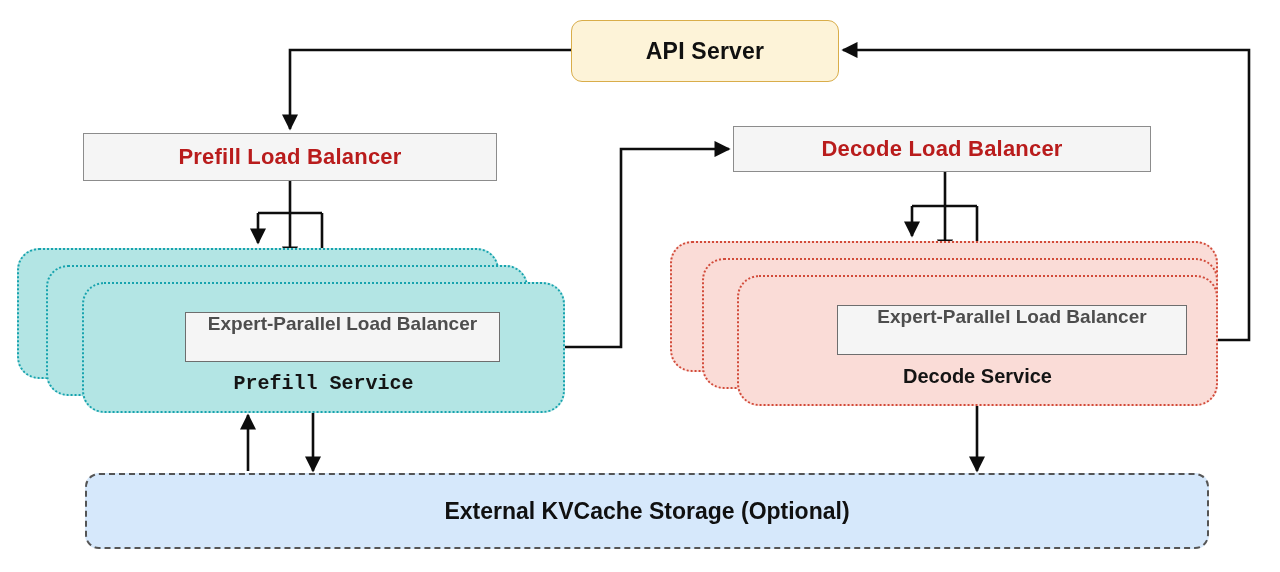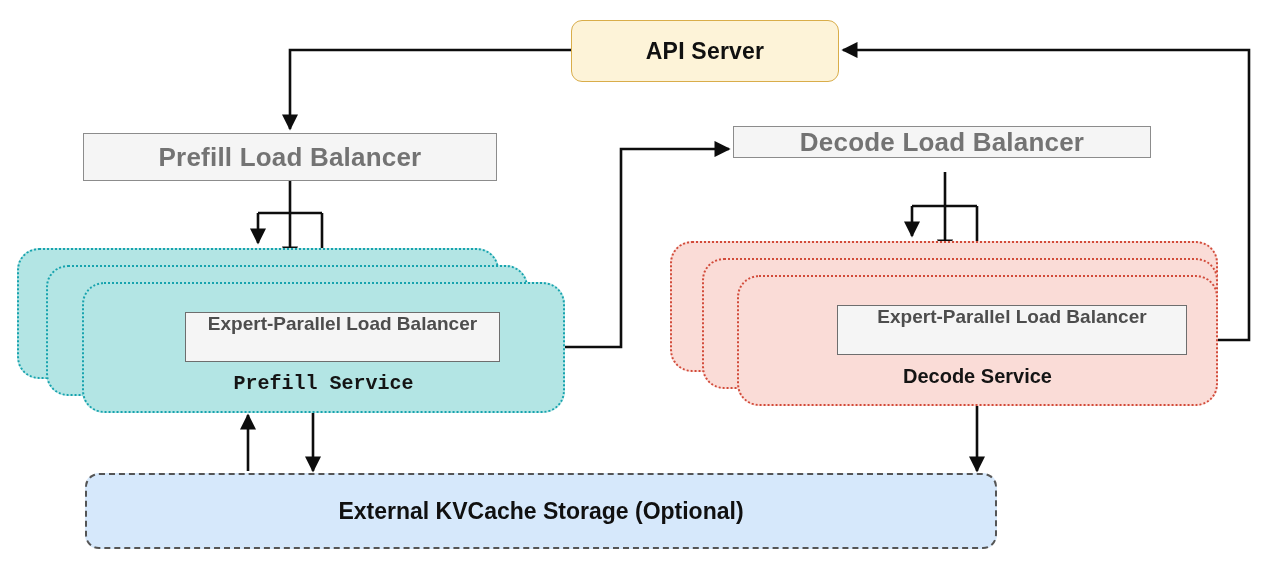--- a/index.html
+++ b/index.html
@@ -50,36 +50,36 @@
     font-size: 23px;
     font-weight: bold;
     color: #101010;
     letter-spacing: .2px;
   }
 
   
   .lb {
     background: #f5f5f5;
     border: 1.6px solid #8c8c8c;
-    font-size: 26px;
-    font-weight: bold;
-    color: #737373;
+    font-size: 22px;
+    font-weight: bold;
+    color: #b91c1c;
     letter-spacing: .2px;
   }
   .prefill-lb {
     left: 83px;
     top: 133px;
     width: 414px;
     height: 48px;
   }
   .decode-lb {
     left: 733px;
     top: 126px;
     width: 418px;
-    height: 32px;
+    height: 46px;
   }
 
   
   .stack {
     position: absolute;
   }
   .card {
     position: absolute;
     box-sizing: border-box;
     border-radius: 22px;
@@ -134,21 +134,21 @@
     font-weight: bold;
     color: #141414;
   }
   .prefill .service-label { top: 88px; font-family: Liberation Mono, monospace; }
   .decode  .service-label { top: 88px; }
 
   
   .kvcache {
     left: 85px;
     top: 473px;
-    width: 912px;
+    width: 1124px;
     height: 76px;
     background: #d6e8fb;
     border: 2.2px dashed #555555;
     border-radius: 14px;
     font-size: 23px;
     font-weight: bold;
     color: #101010;
   }
 </style>
 </head>

